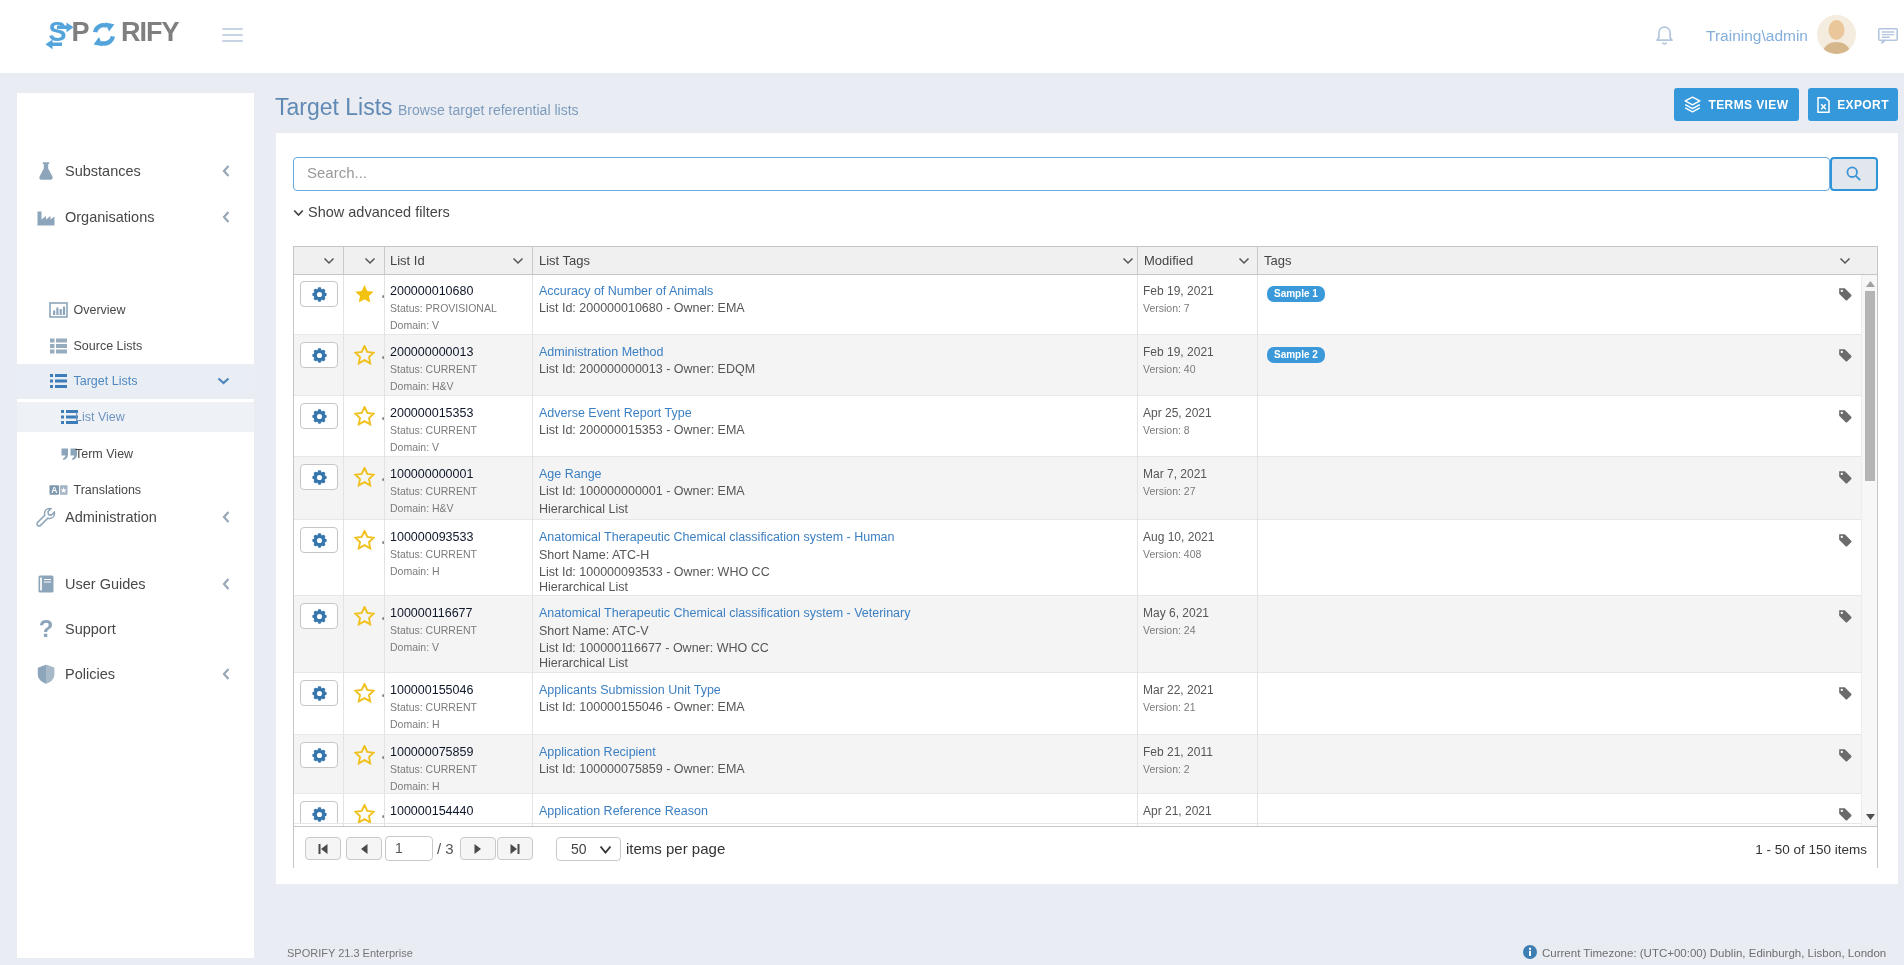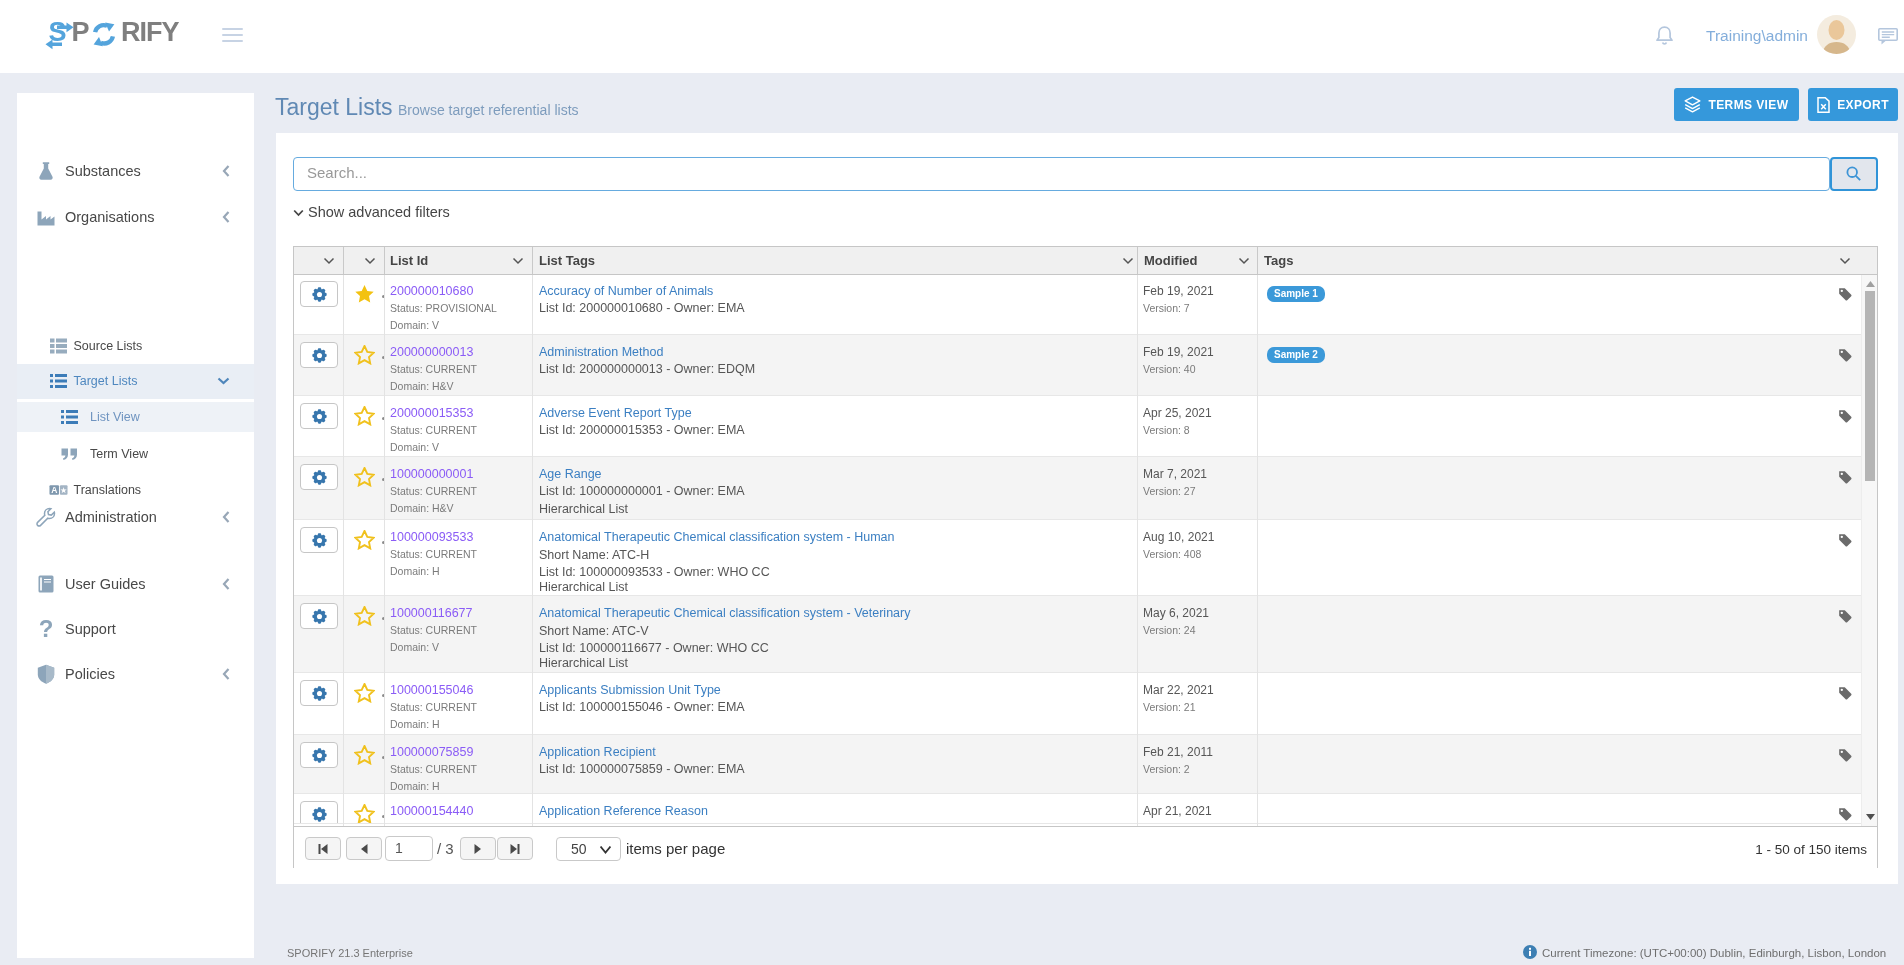--- a/index.html
+++ b/index.html
@@ -15,44 +15,44 @@
 #logo .b{color:#54a4dc}
 .burg{position:absolute;left:222px;width:21px;height:2.4px;background:#c7d3e4;border-radius:1px}
 #uname{position:absolute;right:96px;top:27px;font-size:15.5px;color:#84aedb}
 
 #sb{position:absolute;left:17px;top:93px;width:237px;height:865px;background:#fff}
 .mi{position:absolute;left:0;width:237px}
 .mi .lbl{position:absolute;left:48px;top:50%;transform:translateY(-50%);font-size:14.5px;color:#484848}
 .mi .ic{position:absolute;left:19px;top:50%;transform:translateY(-50%);width:20px;height:20px}
 .mi2 .lbl{left:56.5px;font-size:12.5px}
 .mi2 .ic{left:31.5px;width:19px;height:19px}
-.mi3 .lbl{left:73px;font-size:12.5px}
+.mi3 .lbl{left:58px;font-size:12.5px}
 .mi3 .ic{left:42.5px;width:19px;height:19px}
 .chv{position:absolute;right:24px;top:50%;transform:translateY(-50%)}
 
 #ptitle{position:absolute;left:275px;top:94px;font-size:23px;color:#6089b4}
 #psub{position:absolute;left:398px;top:102px;font-size:14px;color:#7d9cbd}
 .btn{position:absolute;top:88px;height:33px;background:#3598db;border-radius:3px;color:#fff;font-size:12px;font-weight:bold;text-align:center;letter-spacing:.4px;display:flex;align-items:center;justify-content:center;gap:7px}
 
 #card{position:absolute;left:276px;top:133px;width:1622px;height:751px;background:#fff}
 #searchbox{position:absolute;left:293px;top:157px;width:1537px;height:34px;background:#fff;border:1.5px solid #66abdf;border-radius:4px}
 #searchbox span{position:absolute;left:13px;top:6px;font-size:15px;color:#999}
 #searchbtn{position:absolute;left:1830px;top:157px;width:48px;height:34px;background:#e2e6ed;border:2px solid #3094d8;border-radius:4px;display:flex;align-items:center;justify-content:center}
 #advf{position:absolute;left:293px;top:204px;font-size:14.5px;color:#454545}
 
 #grid{position:absolute;left:293px;top:246px;width:1585px;height:622px;border:1px solid #c6c6c6;background:#fff}
 #ghead{position:absolute;left:0;top:0;width:1583px;height:28px;background:#f0f0f0;border-bottom:1px solid #c6c6c6}
 #ghead .hc{position:absolute;top:0;height:27px;border-left:1px solid #c9c9c9}
-#ghead .ht{position:absolute;top:13px;transform:translateY(-50%);font-size:13px;font-weight:bold;color:#454545}
+#ghead .ht{position:absolute;top:13px;transform:translateY(-50%);font-size:13px;font-weight:normal;color:#454545}
 .row{position:absolute;left:0;width:1567px;overflow:hidden;border-bottom:1px solid #e7e7e7}
 .row.alt{background:#f4f4f4}
 .gearbtn{position:absolute;left:6px;top:7px;width:38px;height:26px;background:#fff;border:1px solid #c6c6c6;border-radius:4px;display:flex;align-items:center;justify-content:center}
 .star{position:absolute;left:60px;top:10px}
 .dot{position:absolute;left:88px;width:3px;height:3px;border-radius:2px;background:#8a8a8a;top:21px}
-.lid{position:absolute;left:96px;font-size:12.5px;color:#8b5cf6;transform:translateY(-50%);white-space:nowrap}
+.lid{position:absolute;left:96px;font-size:12.5px;color:#0f172a;transform:translateY(-50%);white-space:nowrap}
 .sub{position:absolute;font-size:10.5px;color:#7b7b7b;transform:translateY(-50%);white-space:nowrap}
 .lname{position:absolute;left:245px;font-size:12.5px;color:#3b7fc2;transform:translateY(-50%);white-space:nowrap}
 .nsub{position:absolute;left:245px;font-size:12.5px;color:#565656;transform:translateY(-50%);white-space:nowrap}
 .mdate{position:absolute;left:849px;font-size:12px;color:#565656;transform:translateY(-50%);white-space:nowrap}
 .mver{position:absolute;left:849px;font-size:10.5px;color:#7b7b7b;transform:translateY(-50%);white-space:nowrap}
 .pill{position:absolute;left:973px;height:16px;line-height:16px;border-radius:7px;background:#3b99d9;color:#fff;font-size:10px;font-weight:bold;padding:0 7px}
 .tagic{display:block}
 .vline{position:absolute;top:28px;width:1px;height:579px;background:#e3e3e3}
 
 #vsb{position:absolute;left:1567px;top:28px;width:16px;height:551px;background:#f7f7f7;border-left:1px solid #ededed}
@@ -127,20 +127,34 @@
   </div>
   <div class="mi" style="top:55px;height:46px">
     <svg class="ic" viewBox="0 0 20 20">
         <path d="M6.8 1.2 h6.4 v1.8 h-1 v4.4 l4.3 8.4 c0.6 1.4 -0.2 3 -1.9 3 H5.4 c-1.7 0 -2.5 -1.6 -1.9 -3 l4.3 -8.4 V3 h-1 z" fill="#8da5ba"></path>
       </svg>
     <div class="lbl">Substances</div>
     <svg class="chv" width="8" height="13" viewBox="0 0 8 13">
         <path d="M6.5 1.5 L2 6.5 L6.5 11.5" fill="none" stroke="#98a7b7" stroke-width="2.2"></path>
       </svg>
   </div>
+  <div class="mi mi2" style="top:198.5px;height:37px">
+    <svg class="ic" viewBox="0 0 19 19">
+        <g fill="none" stroke="#8da5ba" stroke-width="1.6">
+          <rect x="1" y="2.5" width="17" height="14"></rect>
+        </g>
+        <g fill="#8da5ba">
+          <rect x="4" y="10" width="2.2" height="4.5"></rect>
+          <rect x="7.3" y="7" width="2.2" height="7.5"></rect>
+          <rect x="10.6" y="8.5" width="2.2" height="6"></rect>
+          <rect x="13.9" y="6" width="2.2" height="8.5"></rect>
+        </g>
+      </svg>
+    <div class="lbl">Overview</div>
+  </div>
   <div class="mi mi2" style="top:234.5px;height:36px">
     <svg class="ic" viewBox="0 0 19 19">
         <g fill="#97acbe">
           <rect x="1" y="2" width="4.5" height="4"></rect>
           <rect x="7" y="2" width="11" height="4"></rect>
           <rect x="1" y="7.5" width="4.5" height="4"></rect>
           <rect x="7" y="7.5" width="11" height="4"></rect>
           <rect x="1" y="13" width="4.5" height="4"></rect>
           <rect x="7" y="13" width="11" height="4"></rect>
         </g>

